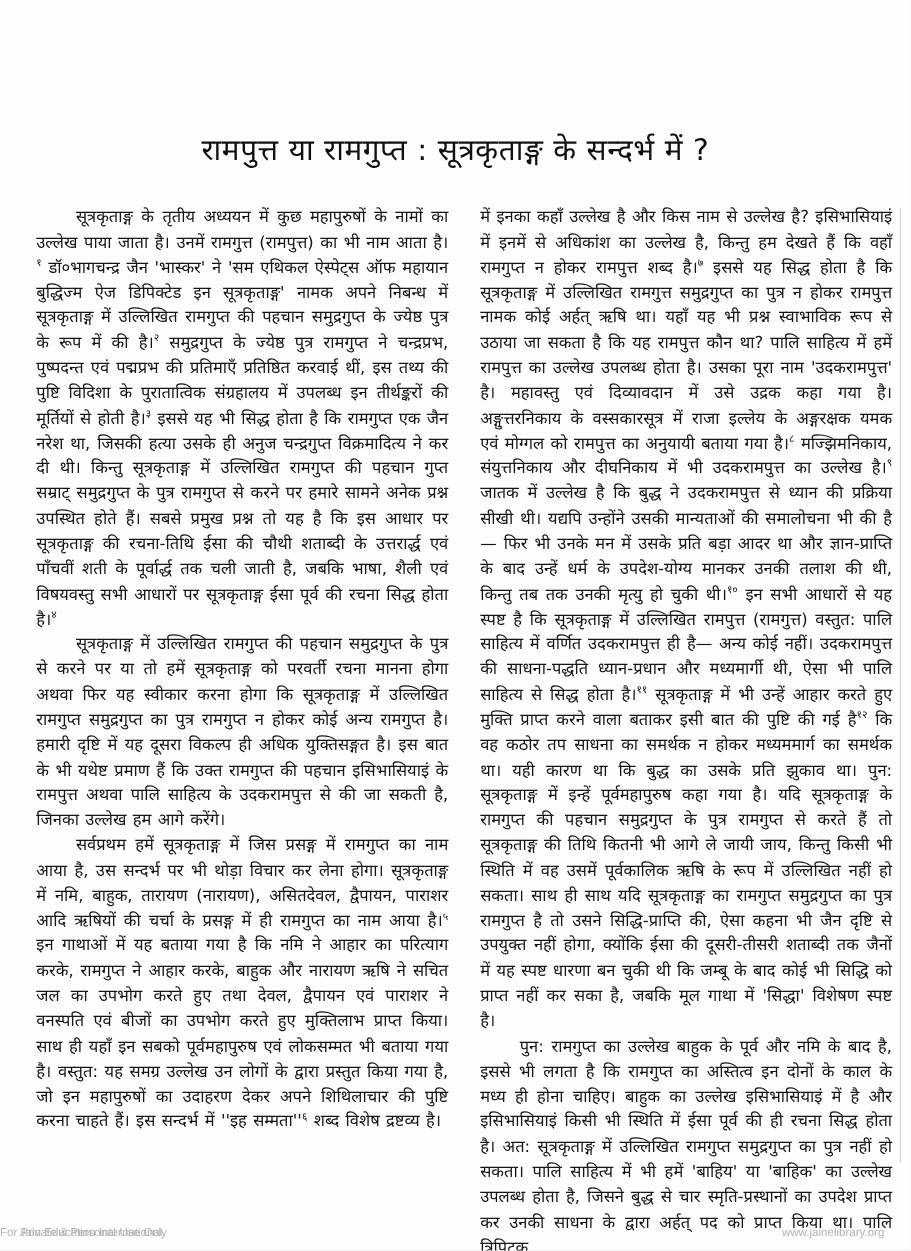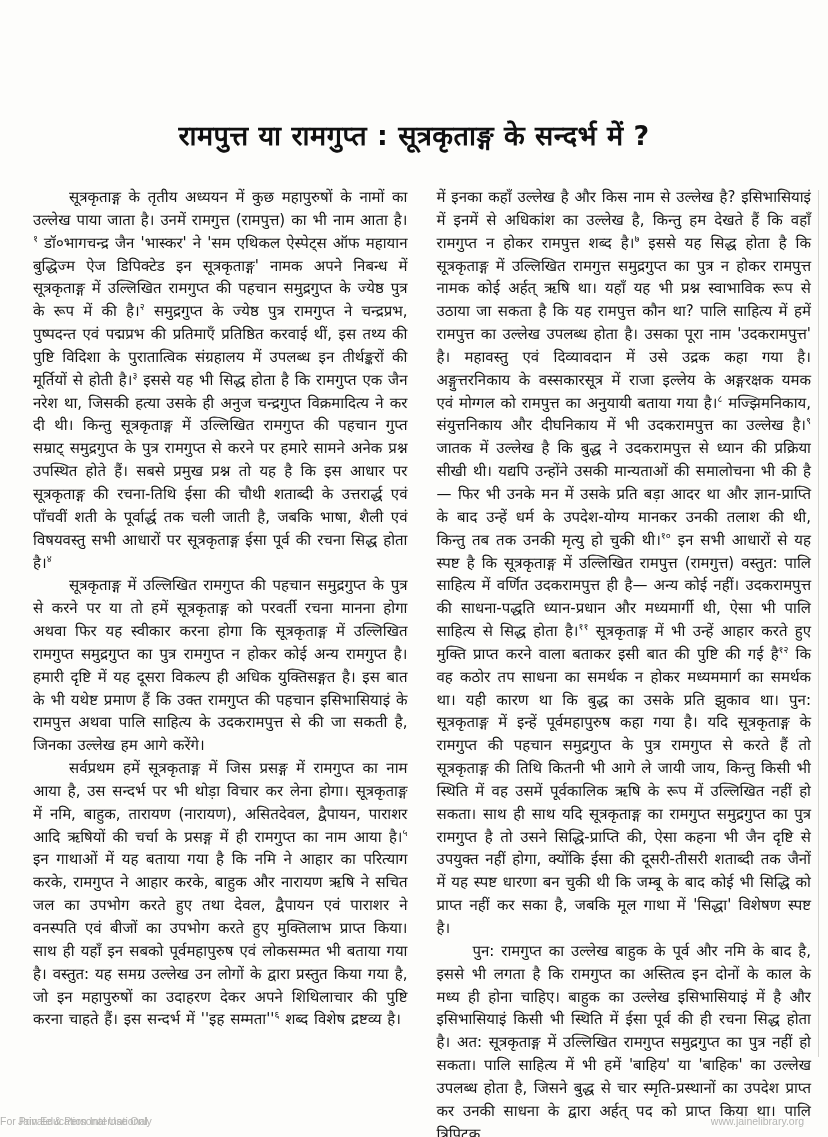--- a/index.html
+++ b/index.html
@@ -13,21 +13,21 @@
     color: #141414;
     font-family: "DejaVu Sans", "Liberation Sans", sans-serif;
   }
   .page-title {
     position: absolute;
     top: 98px;
     left: 0;
     right: 0;
     text-align: center;
     font-size: 27px;
-    font-weight: bold;
+    font-weight: normal;
     letter-spacing: 0.5px;
     color: #101010;
   }
   .columns {
     position: absolute;
     top: 186px;
     left: 33px;
     width: 778px;
     display: flex;
     gap: 29px;

